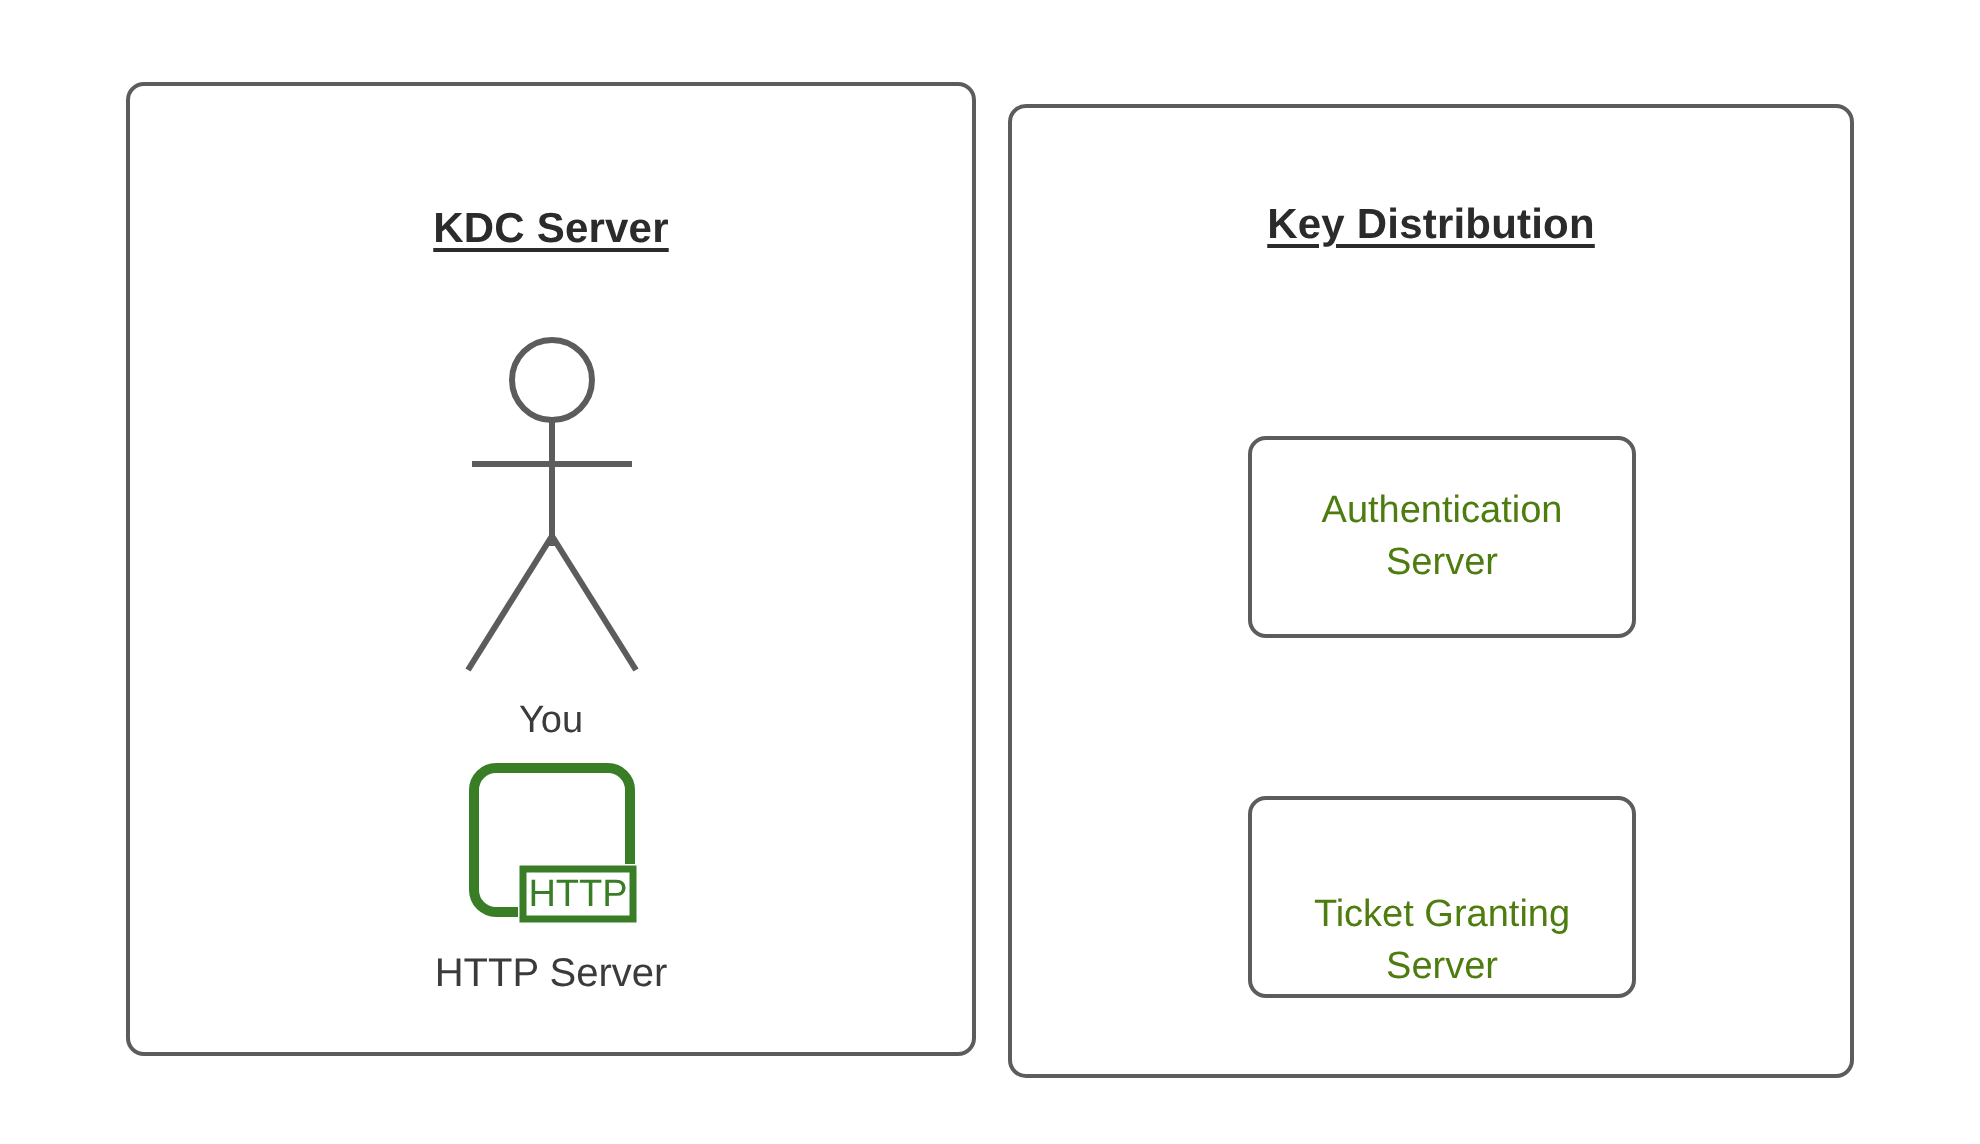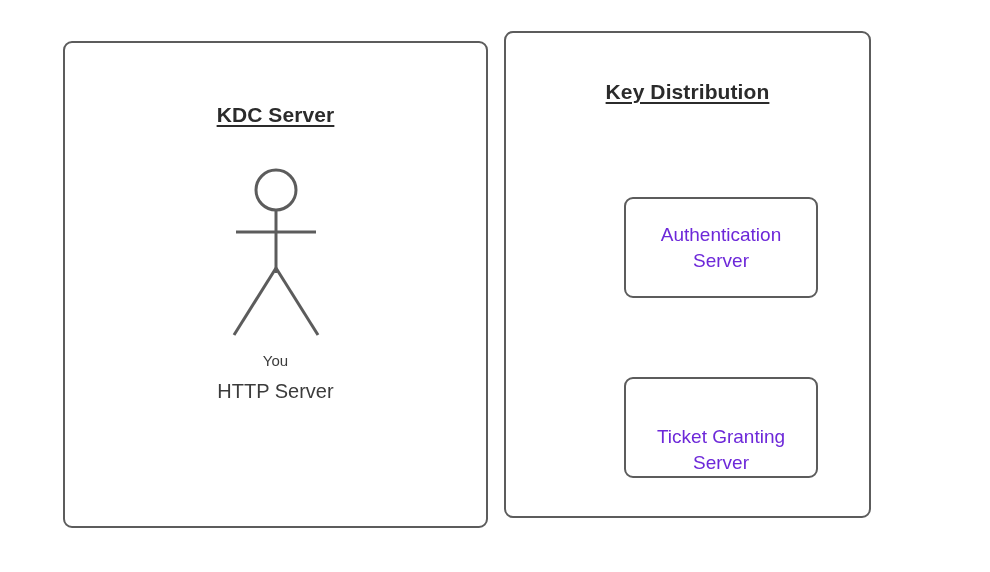--- a/index.html
+++ b/index.html
@@ -18,21 +18,21 @@
 
   .panel {
     position: absolute;
     box-sizing: border-box;
     background: #ffffff;
     border: 2px solid #5c5c5c;
     border-radius: 9px;
   }
 
   #panel-left  { left: 63px;  top: 41px; width: 425px; height: 487px; }
-  #panel-right { left: 504px; top: 31px; width: 367px; height: 487px; }
+  #panel-right { left: 504px; top: 52px; width: 423px; height: 487px; }
 
   .panel-title {
     position: absolute;
     left: 0;
     right: 0;
     text-align: center;
     font-size: 21px;
     font-weight: bold;
     color: #2b2b2b;
     text-decoration: underline;
@@ -46,21 +46,21 @@
   
   .person-wrap {
     position: absolute;
     left: 0;
     right: 0;
     top: 120px;
     text-align: center;
   }
   .person-svg { display: block; margin: 0 auto; }
   .person-label {
-    font-size: 15px;
+    font-size: 19px;
     color: #3b3b3b;
     margin-top: 2px;
     line-height: 22px;
   }
 
   
   .service-wrap {
     position: absolute;
     left: 0;
     right: 0;
@@ -89,21 +89,21 @@
     height: 101px;
     left: 118px;
     background: #ffffff;
     border: 2px solid #5c5c5c;
     border-radius: 9px;
     display: flex;
     align-items: center;
     justify-content: center;
     text-align: center;
     font-size: 19px;
-    color: #6d28d9;
+    color: #4d7c0f;
     line-height: 26px;
     padding: 0 8px;
   }
   #server-auth   { top: 164px; }
   #server-ticket { top: 344px; align-items: flex-end; }
 </style>
 </head>
 <body>
 
 <div class="panel" id="panel-left">
@@ -119,20 +119,31 @@
         <line x1="55" y1="47" x2="55" y2="110" stroke="#5c5c5c" stroke-width="3"></line>
         <line x1="15" y1="69" x2="95" y2="69" stroke="#5c5c5c" stroke-width="3"></line>
         <line x1="55" y1="105" x2="13" y2="172" stroke="#5c5c5c" stroke-width="3"></line>
         <line x1="55" y1="105" x2="97" y2="172" stroke="#5c5c5c" stroke-width="3"></line>
       </svg>
     </span>
     <div class="person-label">You</div>
   </div>
 
   <div class="service-wrap">
+    <div class="service-icon-holder">
+      <svg class="service-svg" width="96" height="96" viewBox="0 0 96 96" aria-hidden="true">
+
+        <rect x="9" y="6" width="78" height="72" rx="11" ry="11" fill="none" stroke="#3a7d27" stroke-width="5"></rect>
+
+        <rect x="31" y="54" width="60" height="28" fill="#ffffff"></rect>
+
+        <rect x="33.5" y="56.5" width="55" height="25" fill="#ffffff" stroke="#3a7d27" stroke-width="3.5"></rect>
+        <text x="61" y="75" text-anchor="middle" font-family="Liberation Sans, sans-serif" font-size="19" fill="#3a7d27">HTTP</text>
+      </svg>
+    </div>
     <div class="service-label">HTTP Server</div>
   </div>
 
 </div>
 
 <div class="panel" id="panel-right">
 
   <div class="panel-title">
     <div>Key Distribution</div>
   </div>

